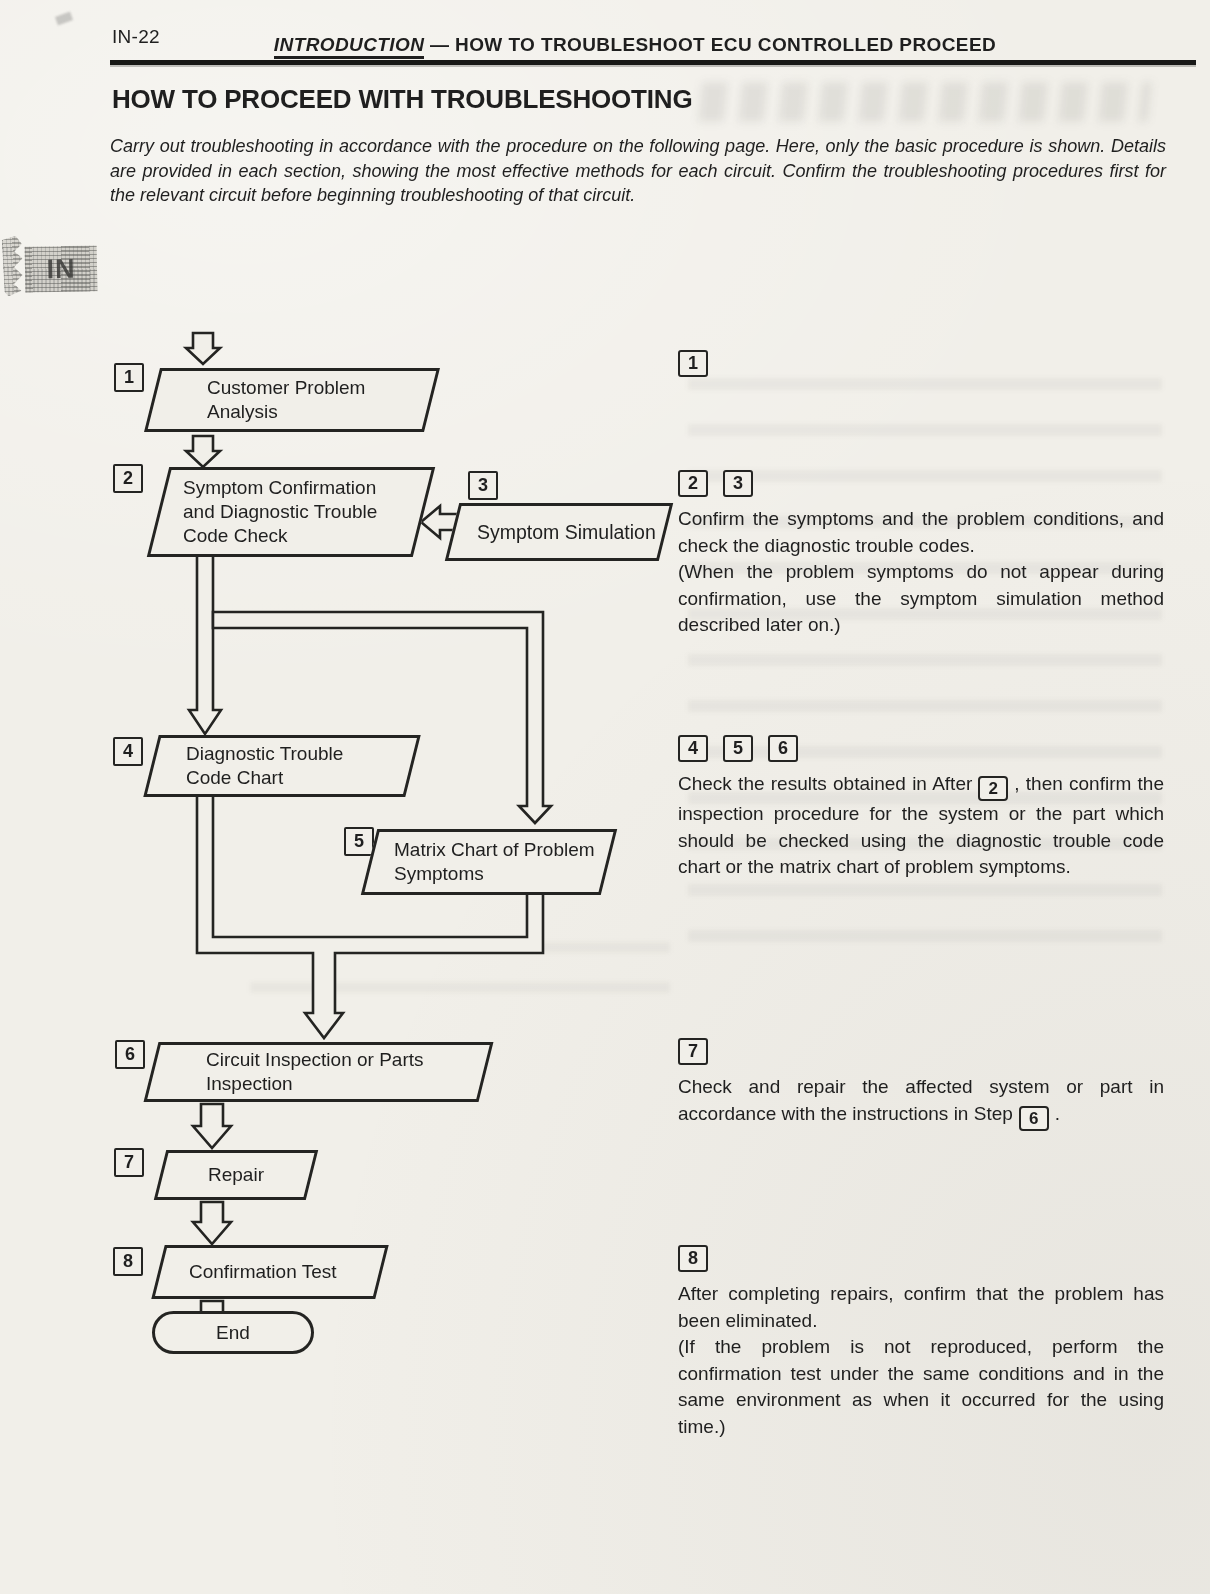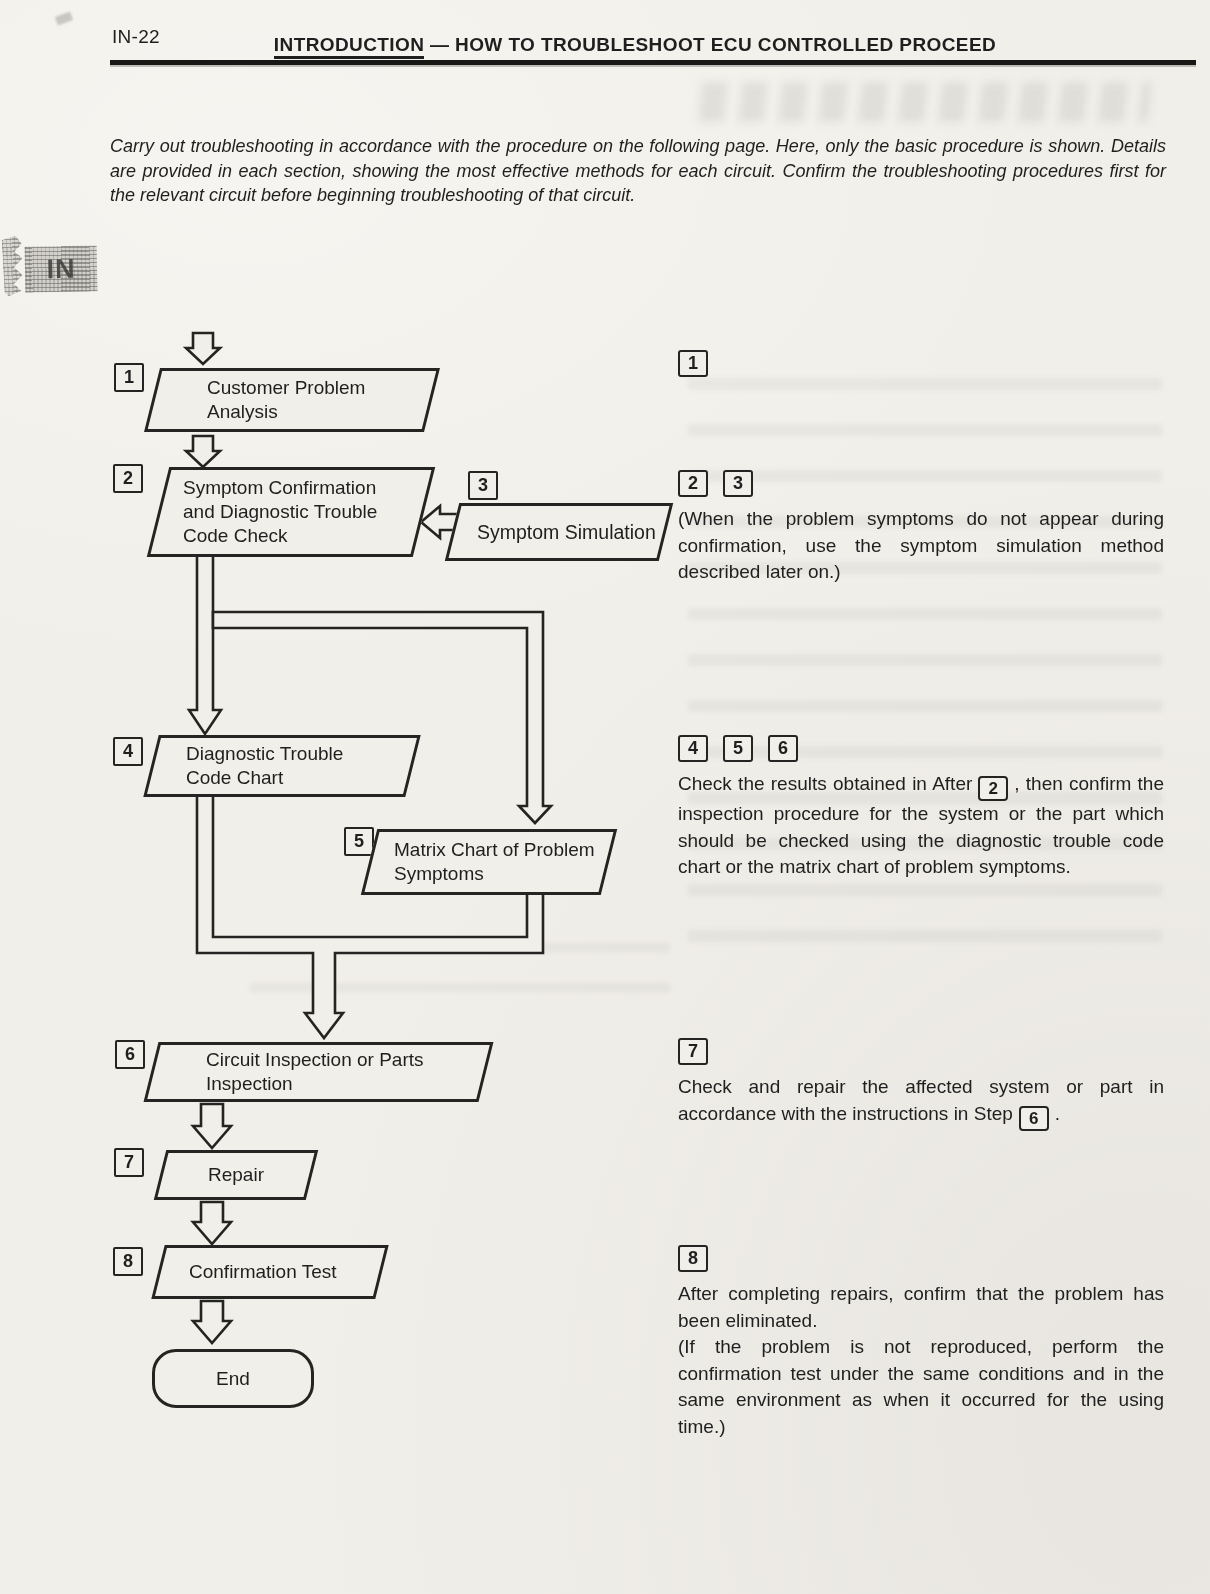--- a/index.html
+++ b/index.html
@@ -32,21 +32,21 @@
     filter:blur(2px);}
   .g-rows2{left:250px;top:942px;width:420px;height:80px;
     background:repeating-linear-gradient(180deg, rgba(60,60,56,.045) 0 11px, transparent 11px 40px);
     filter:blur(2px);}
   .g-mark{left:56px;top:14px;width:16px;height:9px;background:rgba(40,40,40,.22);
     filter:blur(1px);transform:rotate(-20deg);}
   
   .page-code{position:absolute;left:112px;top:26px;font-size:19px;font-weight:normal;letter-spacing:.3px;}
   .header-line{position:absolute;left:135px;top:34px;width:1000px;text-align:center;
     font-size:19px;font-weight:bold;letter-spacing:.4px;white-space:nowrap;}
-  .header-line .section{border-bottom:3px solid var(--ink);padding-bottom:1px;}
+  .header-line .section{border-bottom:3px solid var(--ink);padding-bottom:1px;font-style:italic;}
   .header-rule{position:absolute;left:110px;top:60px;width:1086px;height:5px;background:#181816;
     box-shadow:0 2px 0 rgba(30,30,28,.25);}
   
   .side-tab{position:absolute;left:25px;top:246px;width:72px;height:46px;
     background-image:
       repeating-linear-gradient(0deg, rgba(88,88,84,.50) 0 1.5px, transparent 1.5px 4px),
       repeating-linear-gradient(90deg, rgba(88,88,84,.40) 0 1.5px, rgba(205,203,196,.85) 1.5px 4px);
     display:flex;align-items:center;justify-content:center;
     transform:rotate(-1deg);}
   .side-tab span{font-size:27px;font-weight:bold;color:#3c3c3a;opacity:.85;letter-spacing:1px;}
@@ -82,21 +82,21 @@
   .p4{left:151px;top:735px;width:262px;height:62px;}
   .p4 .txt{padding-left:32px;padding-right:62px;}
   .p5{left:369px;top:829px;width:240px;height:66px;}
   .p5 .txt{padding-left:22px;padding-right:2px;}
   .p6{left:151px;top:1042px;width:335px;height:60px;}
   .p6 .txt{padding-left:52px;padding-right:34px;}
   .p7{left:160px;top:1150px;width:152px;height:50px;}
   .p7 .txt{padding-left:45px;}
   .p8{left:158px;top:1245px;width:224px;height:54px;}
   .p8 .txt{padding-left:28px;}
-  .t-end{left:152px;top:1349px;width:162px;height:59px;align-items:center;}
+  .t-end{left:152px;top:1311px;width:162px;height:43px;align-items:center;}
   .b1{left:114px;top:363px;}
   .b2{left:113px;top:464px;}
   .b3{left:468px;top:471px;}
   .b4{left:113px;top:737px;}
   .b5{left:344px;top:827px;}
   .b6{left:115px;top:1040px;}
   .b7{left:114px;top:1148px;}
   .b8{left:113px;top:1247px;}
   
   .note{position:absolute;left:678px;width:486px;}
@@ -121,20 +121,21 @@
 
   <div class="page-code">IN-22</div>
   <div class="header-line"><span class="section">INTRODUCTION</span><span> — HOW TO TROUBLESHOOT ECU CONTROLLED PROCEED</span></div>
   <div class="header-rule"></div>
 
   <div class="side-tab-frag"></div>
   <div class="side-tab">
       <span>IN</span>
     </div>
 
+  <h1 class="doc-title">HOW TO PROCEED WITH TROUBLESHOOTING</h1>
   <p class="intro">Carry out troubleshooting in accordance with the procedure on the following page. Here, only the basic procedure is shown. Details are provided in each section, showing the most effective methods for each circuit. Confirm the troubleshooting procedures first for the relevant circuit before beginning troubleshooting of that circuit.</p>
 
   <svg class="flow" viewBox="0 0 1210 1594">
     <path d="M197,555 V710 H189 L205,734 L221,710 H213 V555 Z"></path>
     <path d="M213,612 H543 V806 H551 L535,823 L519,806 H527 V628 H213 Z"></path>
     <path d="M197,795 V953 H313 V1013 H305 L324,1038 L343,1013 H335 V953 H543 V892 H527 V937 H213 V795 Z"></path>
     <path d="M193,333 V348 H186 L203,364 L220,348 H213 V333 Z"></path>
     <path d="M193,436 V451 H186 L203,467 L220,451 H213 V436 Z"></path>
     <path d="M201,1104 V1126 H193 L212,1148 L231,1126 H223 V1104 Z"></path>
     <path d="M201,1202 V1222 H193 L212,1244 L231,1222 H223 V1202 Z"></path>
@@ -191,20 +192,21 @@
     <div class="badges">
       <span class="nbadge">1</span>
     </div>
   </div>
 
   <div class="note n2">
     <div class="badges">
       <span class="nbadge">2</span>
       <span class="nbadge">3</span>
     </div>
+    <p>Confirm the symptoms and the problem conditions, and check the diagnostic trouble codes.</p>
     <p>(When the problem symptoms do not appear during confirmation, use the symptom simulation method described later on.)</p>
   </div>
 
   <div class="note n3">
     <div class="badges">
       <span class="nbadge">4</span>
       <span class="nbadge">5</span>
       <span class="nbadge">6</span>
     </div>
     <p><span>Check the results obtained in After</span><span class="inline-num">2</span><span>, then confirm the inspection procedure for the system or the part which should be checked using the diagnostic trouble code chart or the matrix chart of problem symptoms.</span></p>

